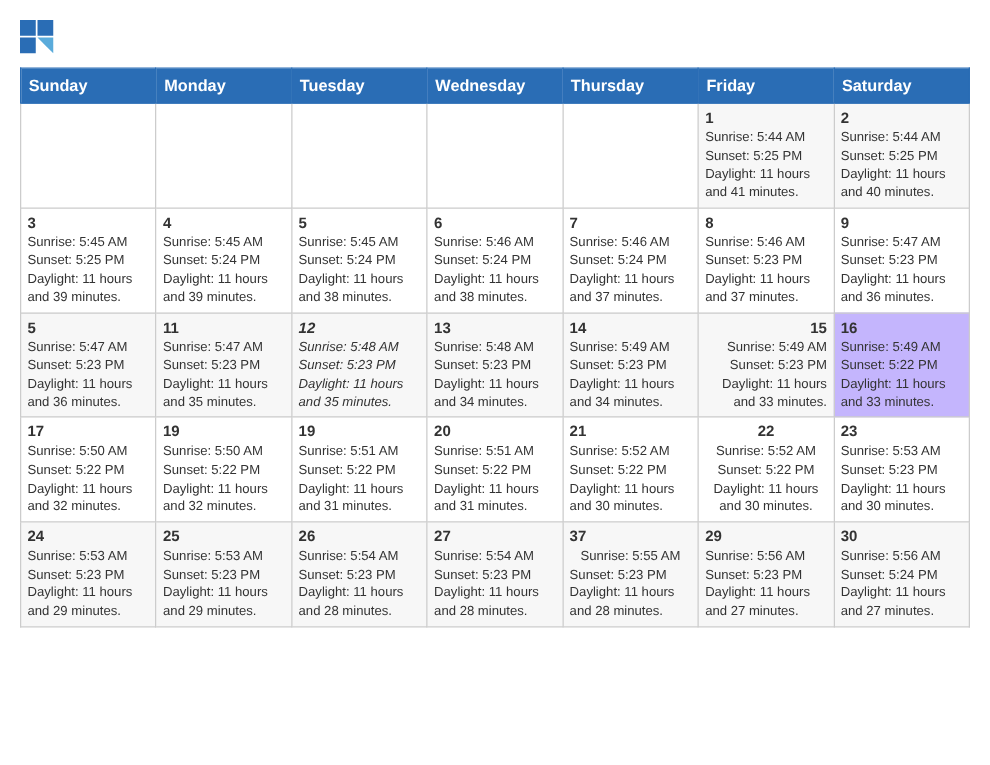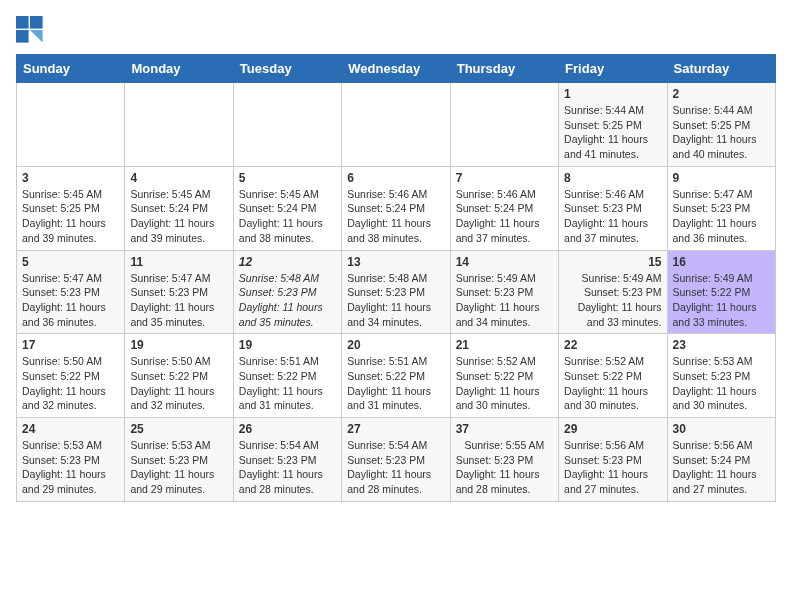--- a/index.html
+++ b/index.html
@@ -263,21 +263,21 @@
           <span style="display: block; line-height: 1.4;">Daylight: 11 hours</span>
           <span style="display: block; line-height: 1.4;">and 31 minutes.</span>
         </td>
         <td style="background: rgb(255, 255, 255);">
           <span class="day-num">21</span>
           <span style="display: block; line-height: 1.4;">Sunrise: 5:52 AM</span>
           <span style="display: block; line-height: 1.4;">Sunset: 5:22 PM</span>
           <span style="display: block; line-height: 1.4;">Daylight: 11 hours</span>
           <span style="display: block; line-height: 1.4;">and 30 minutes.</span>
         </td>
-        <td style="background: rgb(255, 255, 255);">
+        <td style="background: rgb(255, 255, 255); text-align: center;">
           <span class="day-num">22</span>
           <span style="display: block; line-height: 1.4;">Sunrise: 5:52 AM</span>
           <span style="display: block; line-height: 1.4;">Sunset: 5:22 PM</span>
           <span style="display: block; line-height: 1.4;">Daylight: 11 hours</span>
           <span style="display: block; line-height: 1.4;">and 30 minutes.</span>
         </td>
         <td style="background: rgb(255, 255, 255);">
           <span class="day-num">23</span>
           <span style="display: block; line-height: 1.4;">Sunrise: 5:53 AM</span>
           <span style="display: block; line-height: 1.4;">Sunset: 5:23 PM</span>

